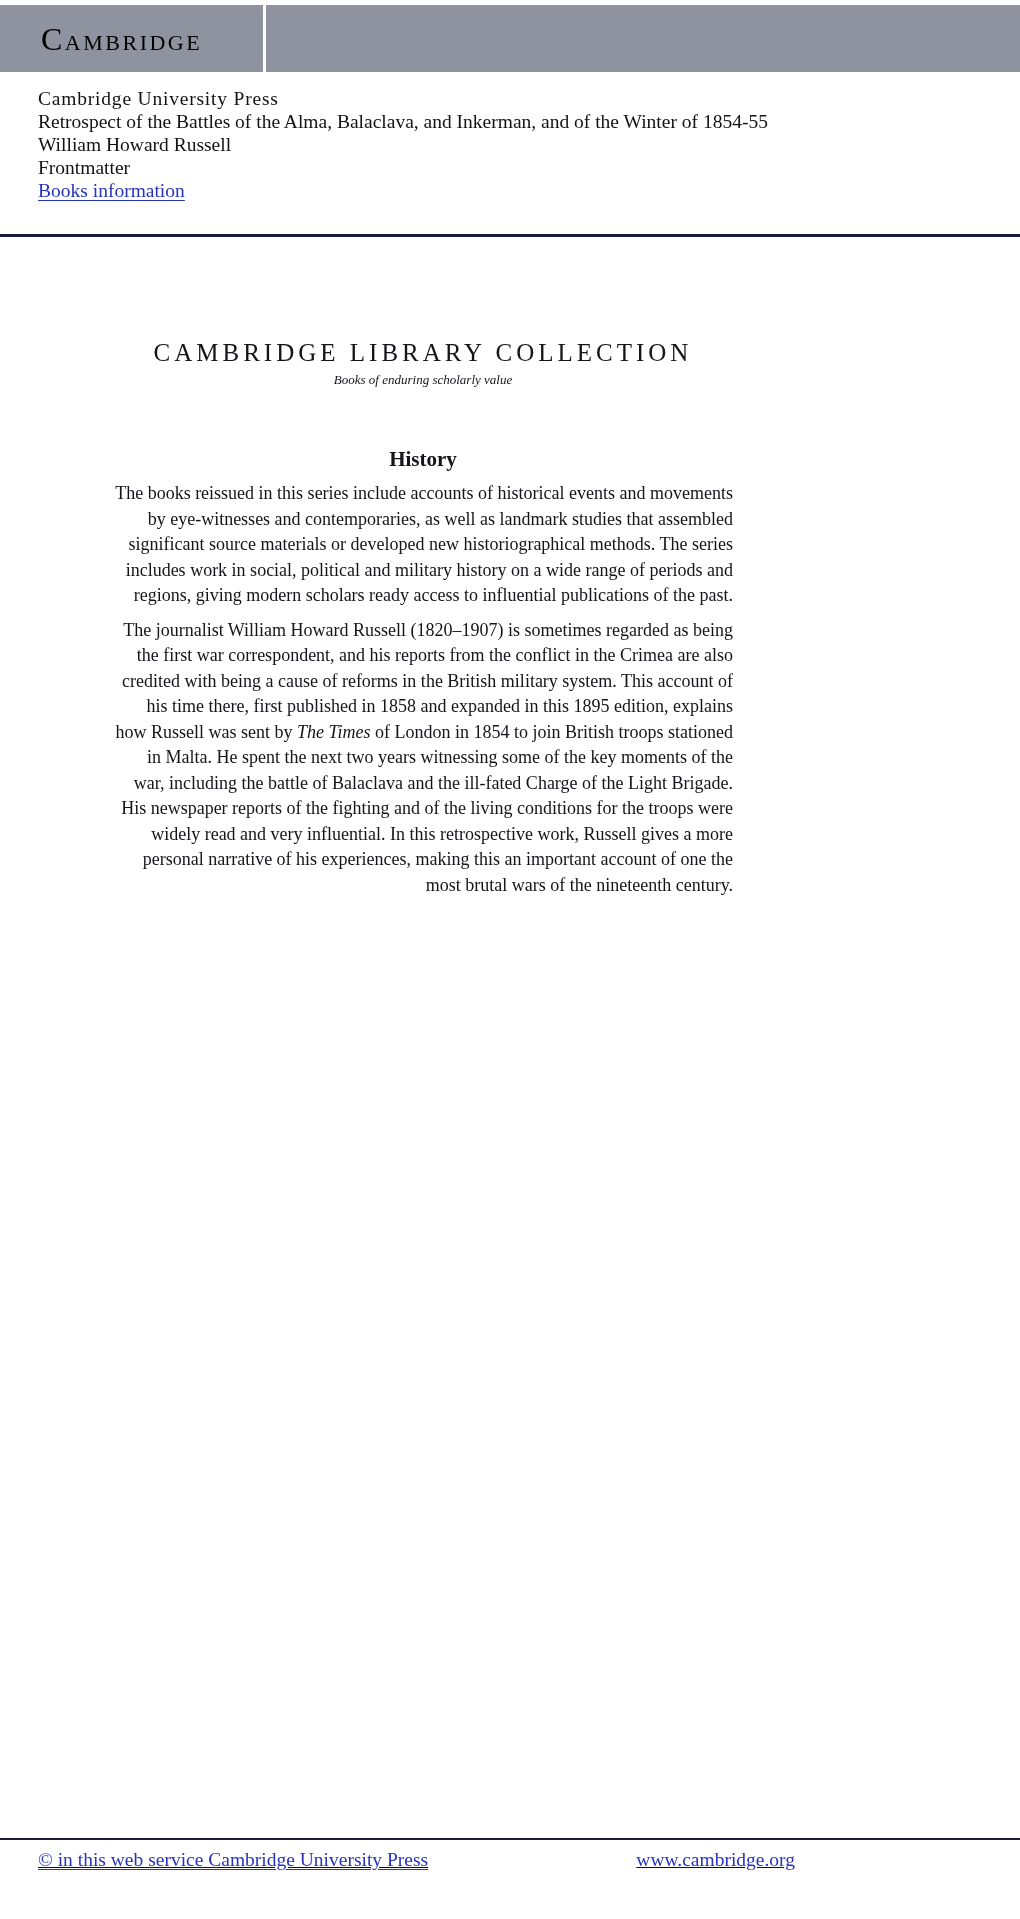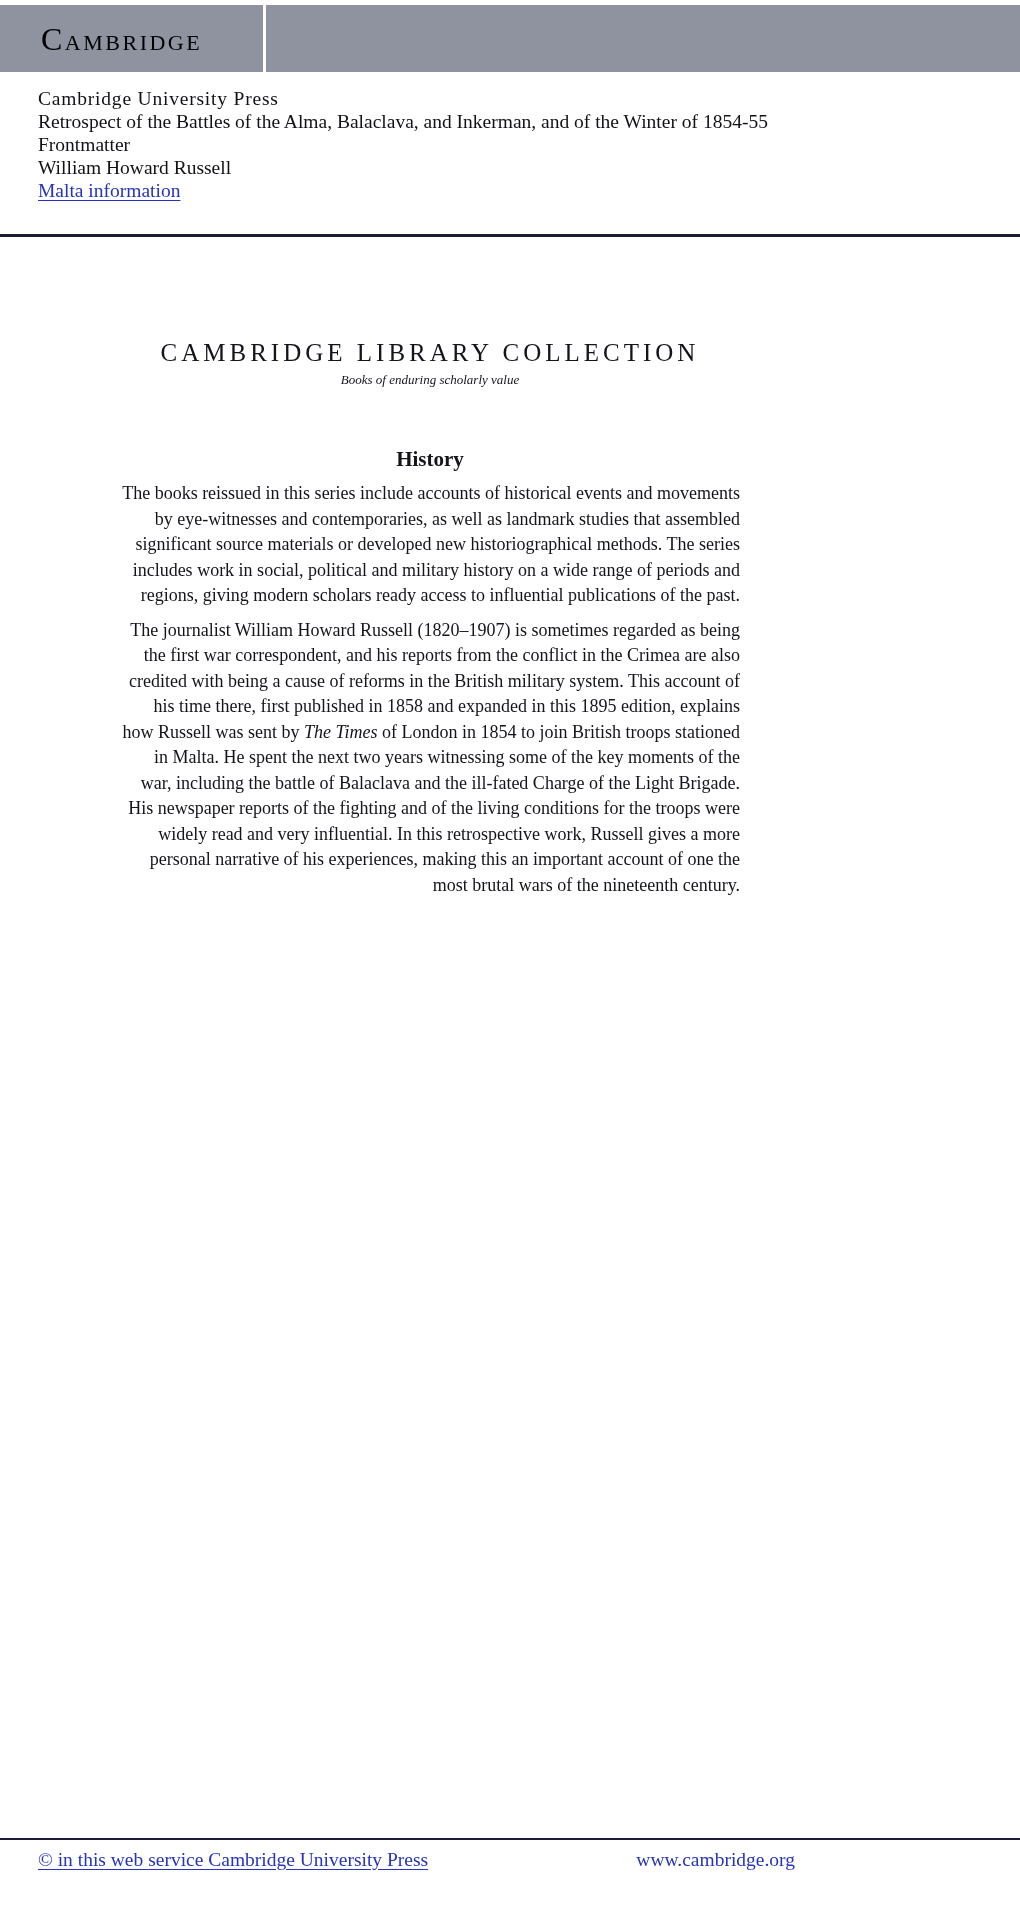--- a/index.html
+++ b/index.html
@@ -37,21 +37,21 @@
     cursor:pointer;
   }
   .link.plain{text-decoration:none;}
   .meta .more-info{display:inline-block;margin-top:0;}
   
   .rule{position:absolute;left:0;width:1020px;background:var(--rule);}
   .rule-top{top:234px;height:3px;}
   .rule-bottom{top:1838px;height:2px;}
   
   .page-column{
-    position:absolute;top:338px;left:11px;width:832px;text-align:center;
+    position:absolute;top:338px;left:4px;width:832px;text-align:center;
     color:#14141a;
     padding-left:6px;
   }
   .collection-title{
     font-size:25px;font-weight:normal;letter-spacing:4px;line-height:30px;
   }
   .collection-subtitle{
     font-style:italic;font-size:13px;line-height:23px;
   }
   .page-heading{
@@ -61,37 +61,37 @@
   .heading-book{margin-top:30px;}
   .page-para{
     margin:9px auto 0 auto;width:620px;text-align:right;
     font-size:18px;line-height:25.5px;
   }
   .page-para em{font-style:italic;}
   
   .footer-row{
     position:absolute;top:1848px;left:38px;width:757px;
     display:flex;justify-content:space-between;align-items:baseline;
-    font-size:19.5px;line-height:24px;
+    font-size:19.5px;line-height:24px;text-decoration:underline;
   }
 </style>
 </head>
 <body>
 
 <header class="brandbar">
   <span class="brand-logo">Cambridge</span>
   <span class="brand-divider"></span>
 </header>
 
 <section class="meta">
   <div class="publisher">Cambridge University Press</div>
   <div>Retrospect of the Battles of the Alma, Balaclava, and Inkerman, and of the Winter of 1854-55</div>
+  <div>William Howard Russell</div>
   <div>Frontmatter</div>
-  <div>William Howard Russell</div>
-  <a href="#" class="link more-info">Malta information</a>
+  <a href="#" class="link more-info">Books information</a>
 </section>
 
 <div class="rule rule-top"></div>
 
 <main class="page-column">
   <h1 class="collection-title">CAMBRIDGE LIBRARY COLLECTION</h1>
   <div class="collection-subtitle">Books of enduring scholarly value</div>
 
   <h2 class="page-heading heading-history">History</h2>
   <p class="page-para">The books reissued in this series include accounts of historical events and movements by eye-witnesses and contemporaries, as well as landmark studies that assembled significant source materials or developed new historiographical methods. The series includes work in social, political and military history on a wide range of periods and regions, giving modern scholars ready access to influential publications of the past.</p>

